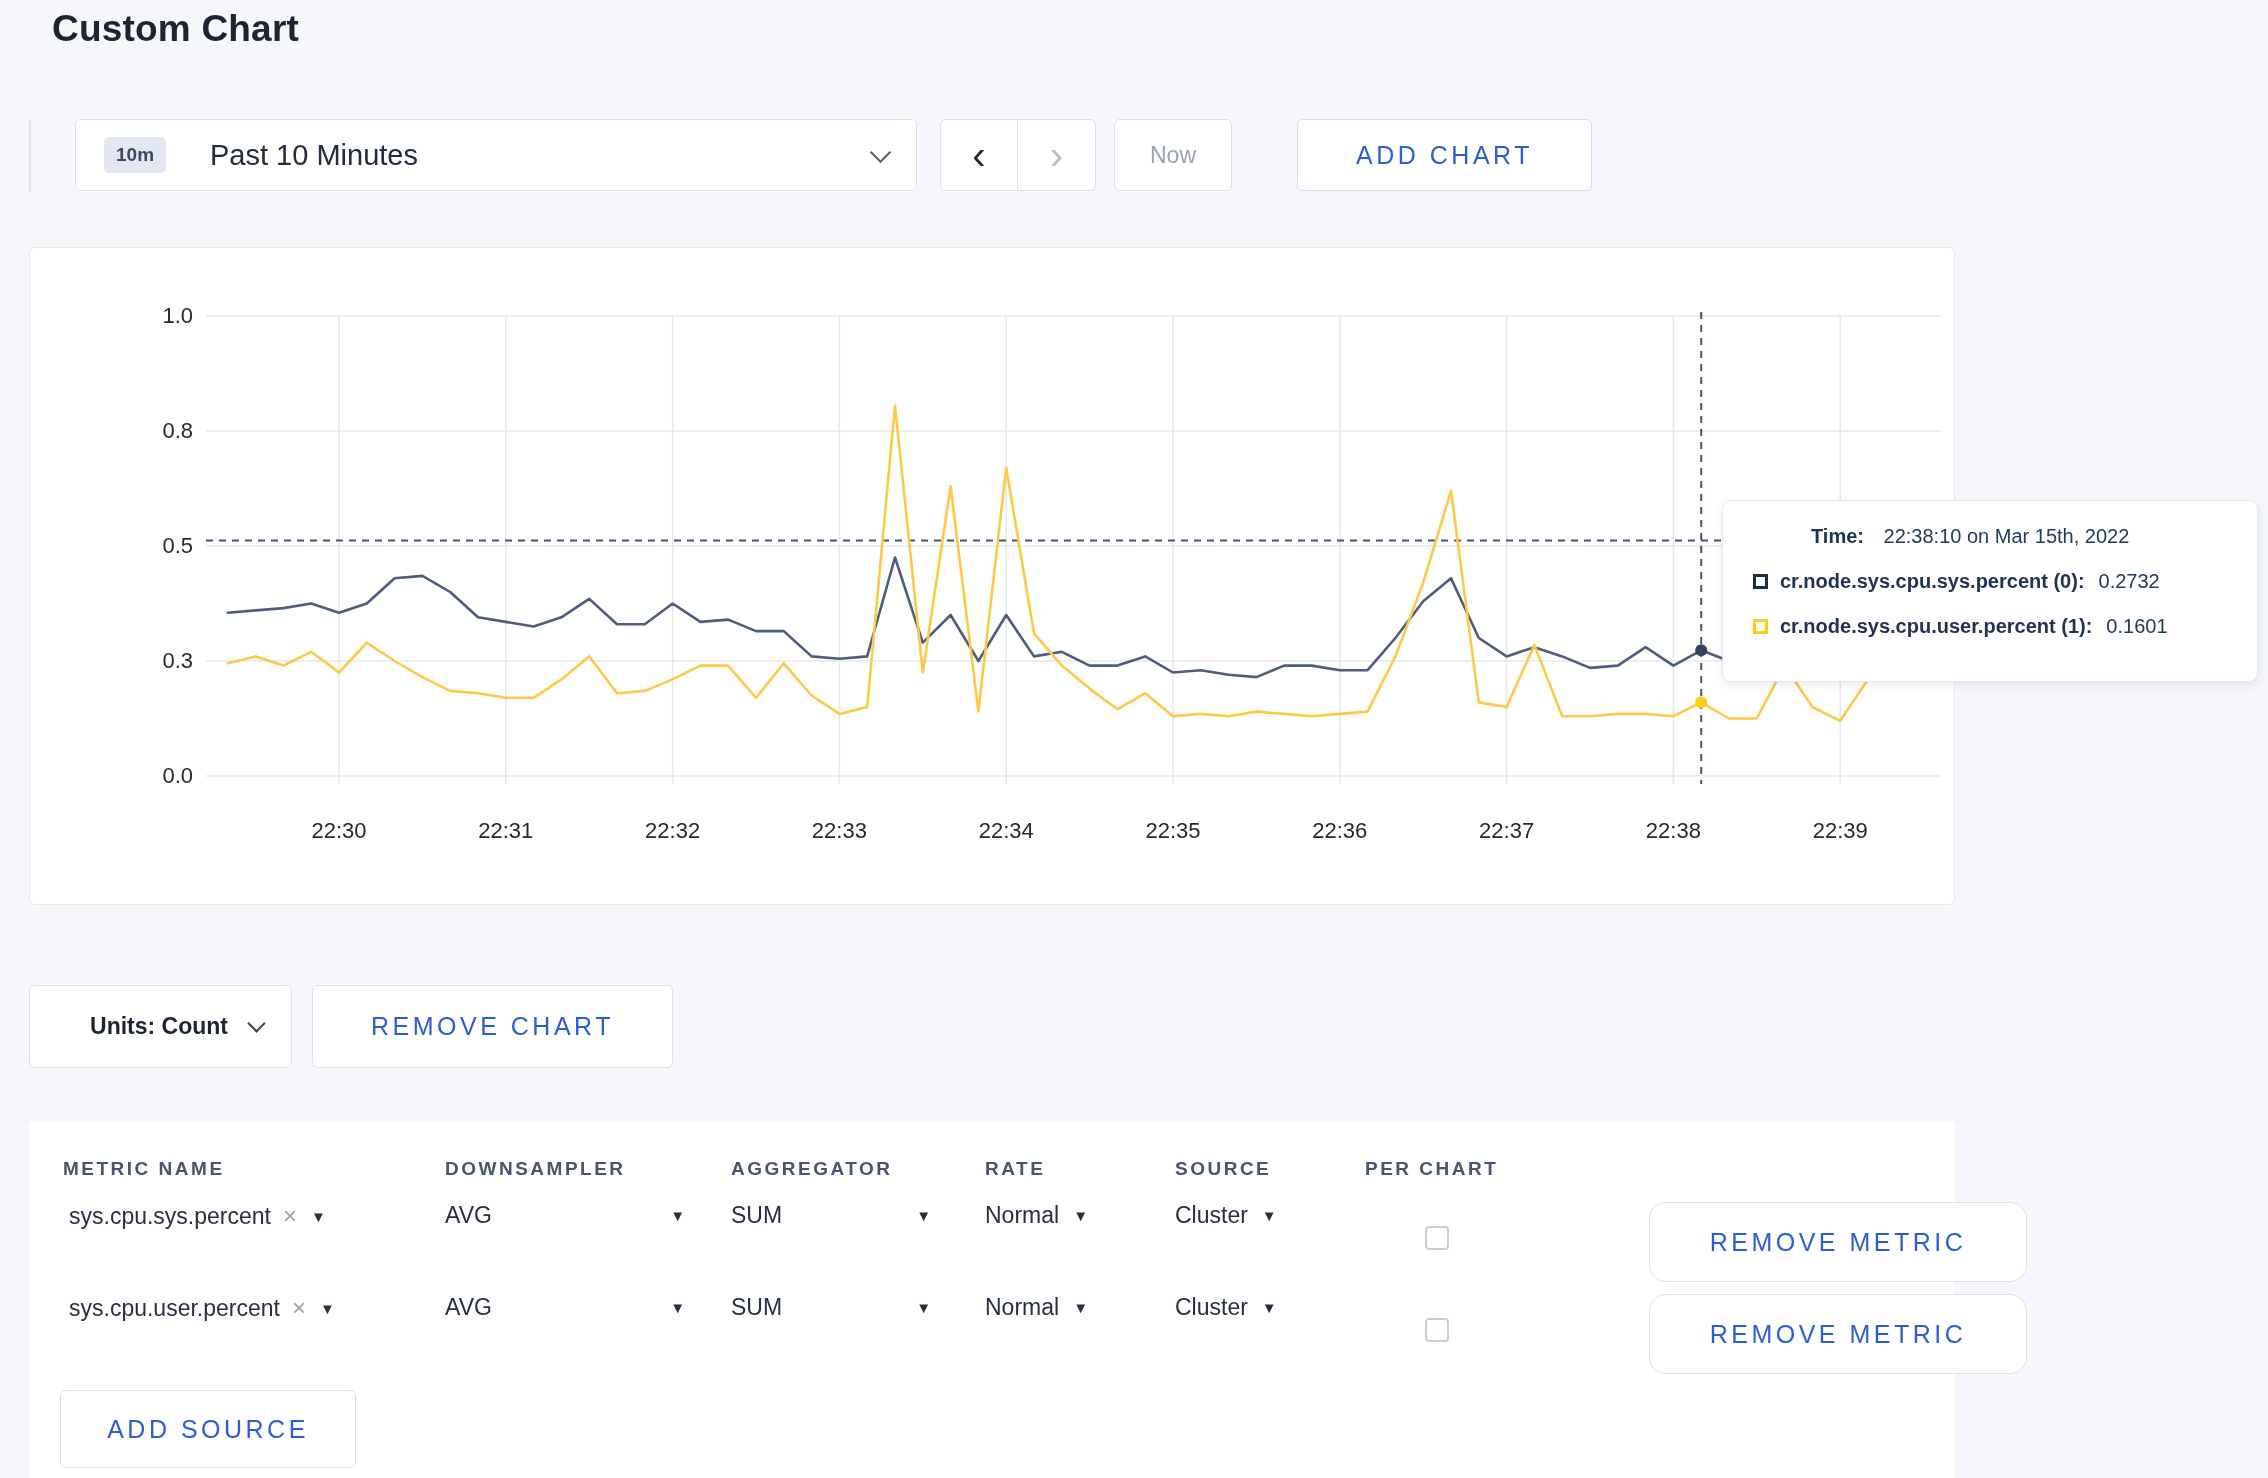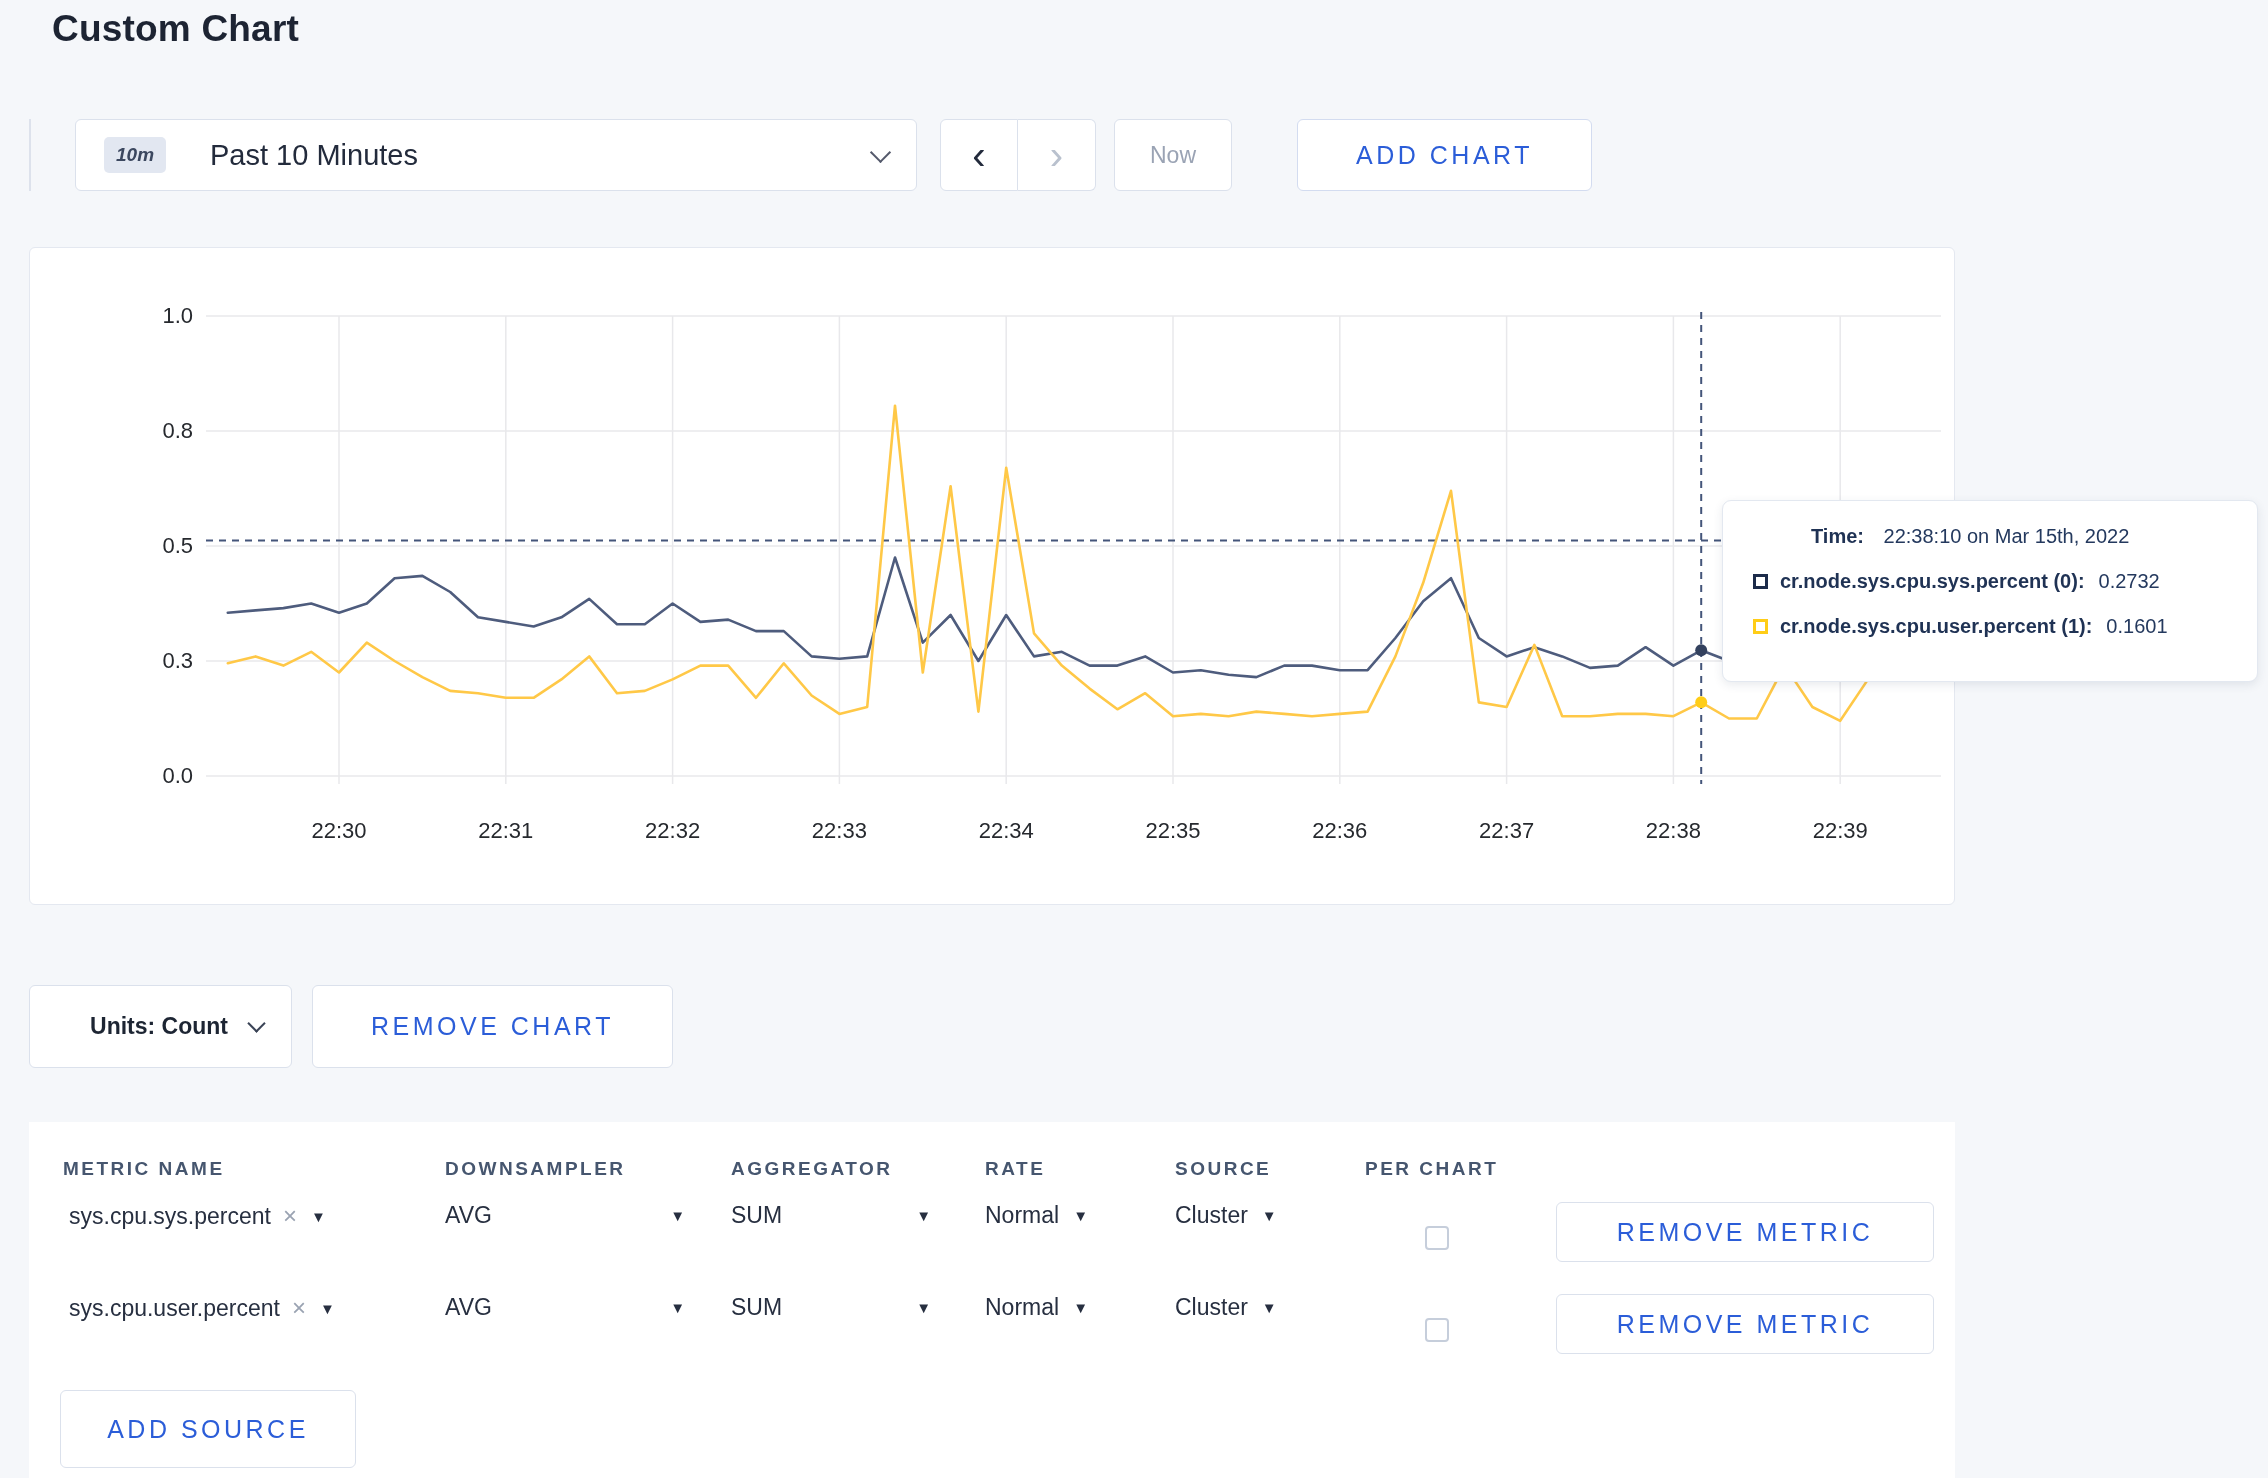--- a/index.html
+++ b/index.html
@@ -13,21 +13,21 @@
 
   
   #page-title{left:52px;top:8px;font-size:37px;font-weight:600;color:#1d2433;letter-spacing:.2px;}
 
   
   #toolbar-divider{left:29px;top:119px;width:2px;height:72px;background:#dde2ec;}
   .btn{box-sizing:border-box;background:#fff;border:1px solid #dbe1ec;border-radius:6px;
        display:flex;align-items:center;justify-content:center;cursor:pointer;}
   #time-dropdown{left:75px;top:119px;width:842px;height:72px;justify-content:flex-start;padding:0 28px;}
   #time-badge{background:#e2e7f1;border-radius:5px;padding:7px 12px;font-size:19px;font-weight:700;color:#3c486(
-    )0;font-style:italic;}
+    )0;}
   #time-badge{color:#3c4860;}
   #time-label{margin-left:44px;font-size:29px;color:#232b3c;}
   .chev{width:13px;height:13px;border-right:2px solid #54596b;border-bottom:2px solid #54596b;
         transform:rotate(45deg);margin-left:auto;margin-top:-6px;}
   #pager{left:940px;top:119px;width:156px;height:72px;display:flex;}
   .pager-btn{box-sizing:border-box;width:78px;height:72px;background:#fff;border:1px solid #dbe1ec;
              display:flex;align-items:center;justify-content:center;font-size:40px;line-height:1;}
   .pager-btn.prev{border-radius:6px 0 0 6px;color:#232b3c;}
   .pager-btn.next{border-radius:0 6px 6px 0;border-left:none;color:#b9c1ce;}
   #now-button{left:1114px;top:119px;width:118px;height:72px;font-size:23px;color:#9aa3b4;}
@@ -60,21 +60,21 @@
 
   
   #metrics-panel{left:29px;top:1122px;width:1926px;height:356px;background:#fff;}
   .th{position:absolute;top:36px;font-size:19px;font-weight:700;letter-spacing:2.5px;color:#46566f;}
   .mrow{position:absolute;width:100%;height:92px;}
   .cell{position:absolute;display:flex;align-items:center;font-size:23px;color:#272f40;}
   .x-icon{color:#9aa3b2;font-size:24px;margin-left:12px;}
   .caret{font-size:15px;color:#272f40;margin-left:14px;}
   .checkbox{position:absolute;width:24px;height:24px;box-sizing:border-box;border:2px solid #c6cedb;
             border-radius:4px;background:#fff;}
-  .remove-metric-btn{position:absolute;left:1527px;top:0;width:378px;height:60px;}
+  .remove-metric-btn{position:absolute;left:1620px;top:0;width:378px;height:80px;border-radius:17px;}
   #add-metric-button{left:60px;top:1390px;width:296px;height:78px;}
 </style>
 </head>
 <body>
 
 <div class="abs" id="page-title">Custom Chart</div>
 
 <div class="abs" id="toolbar-divider"></div>
 
 <div class="abs btn" id="time-dropdown">

